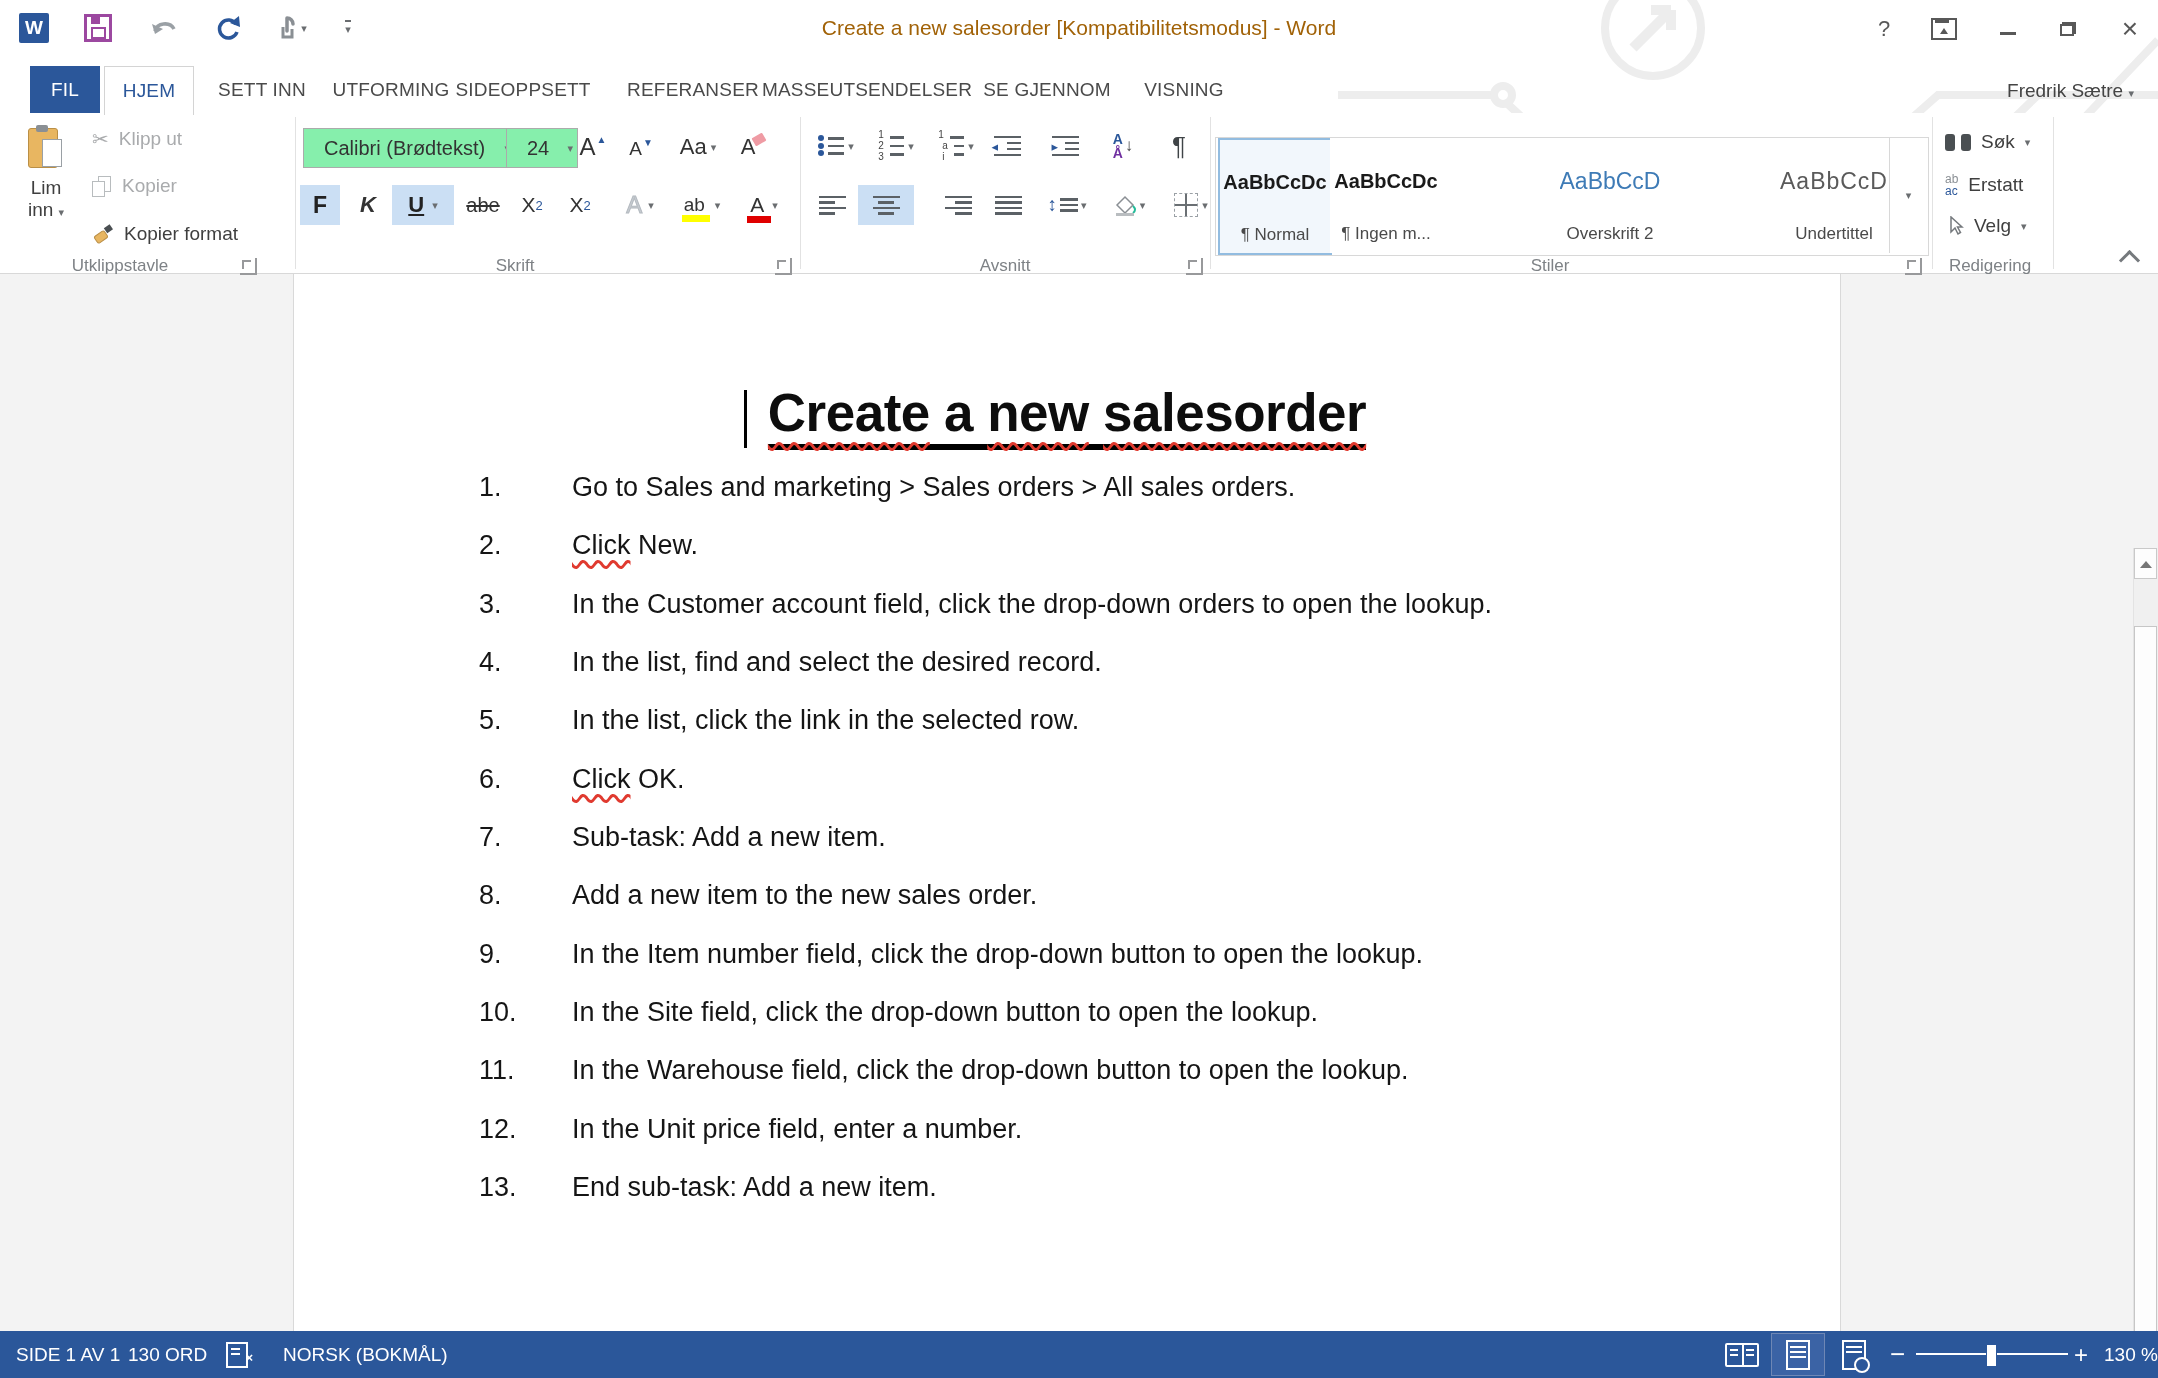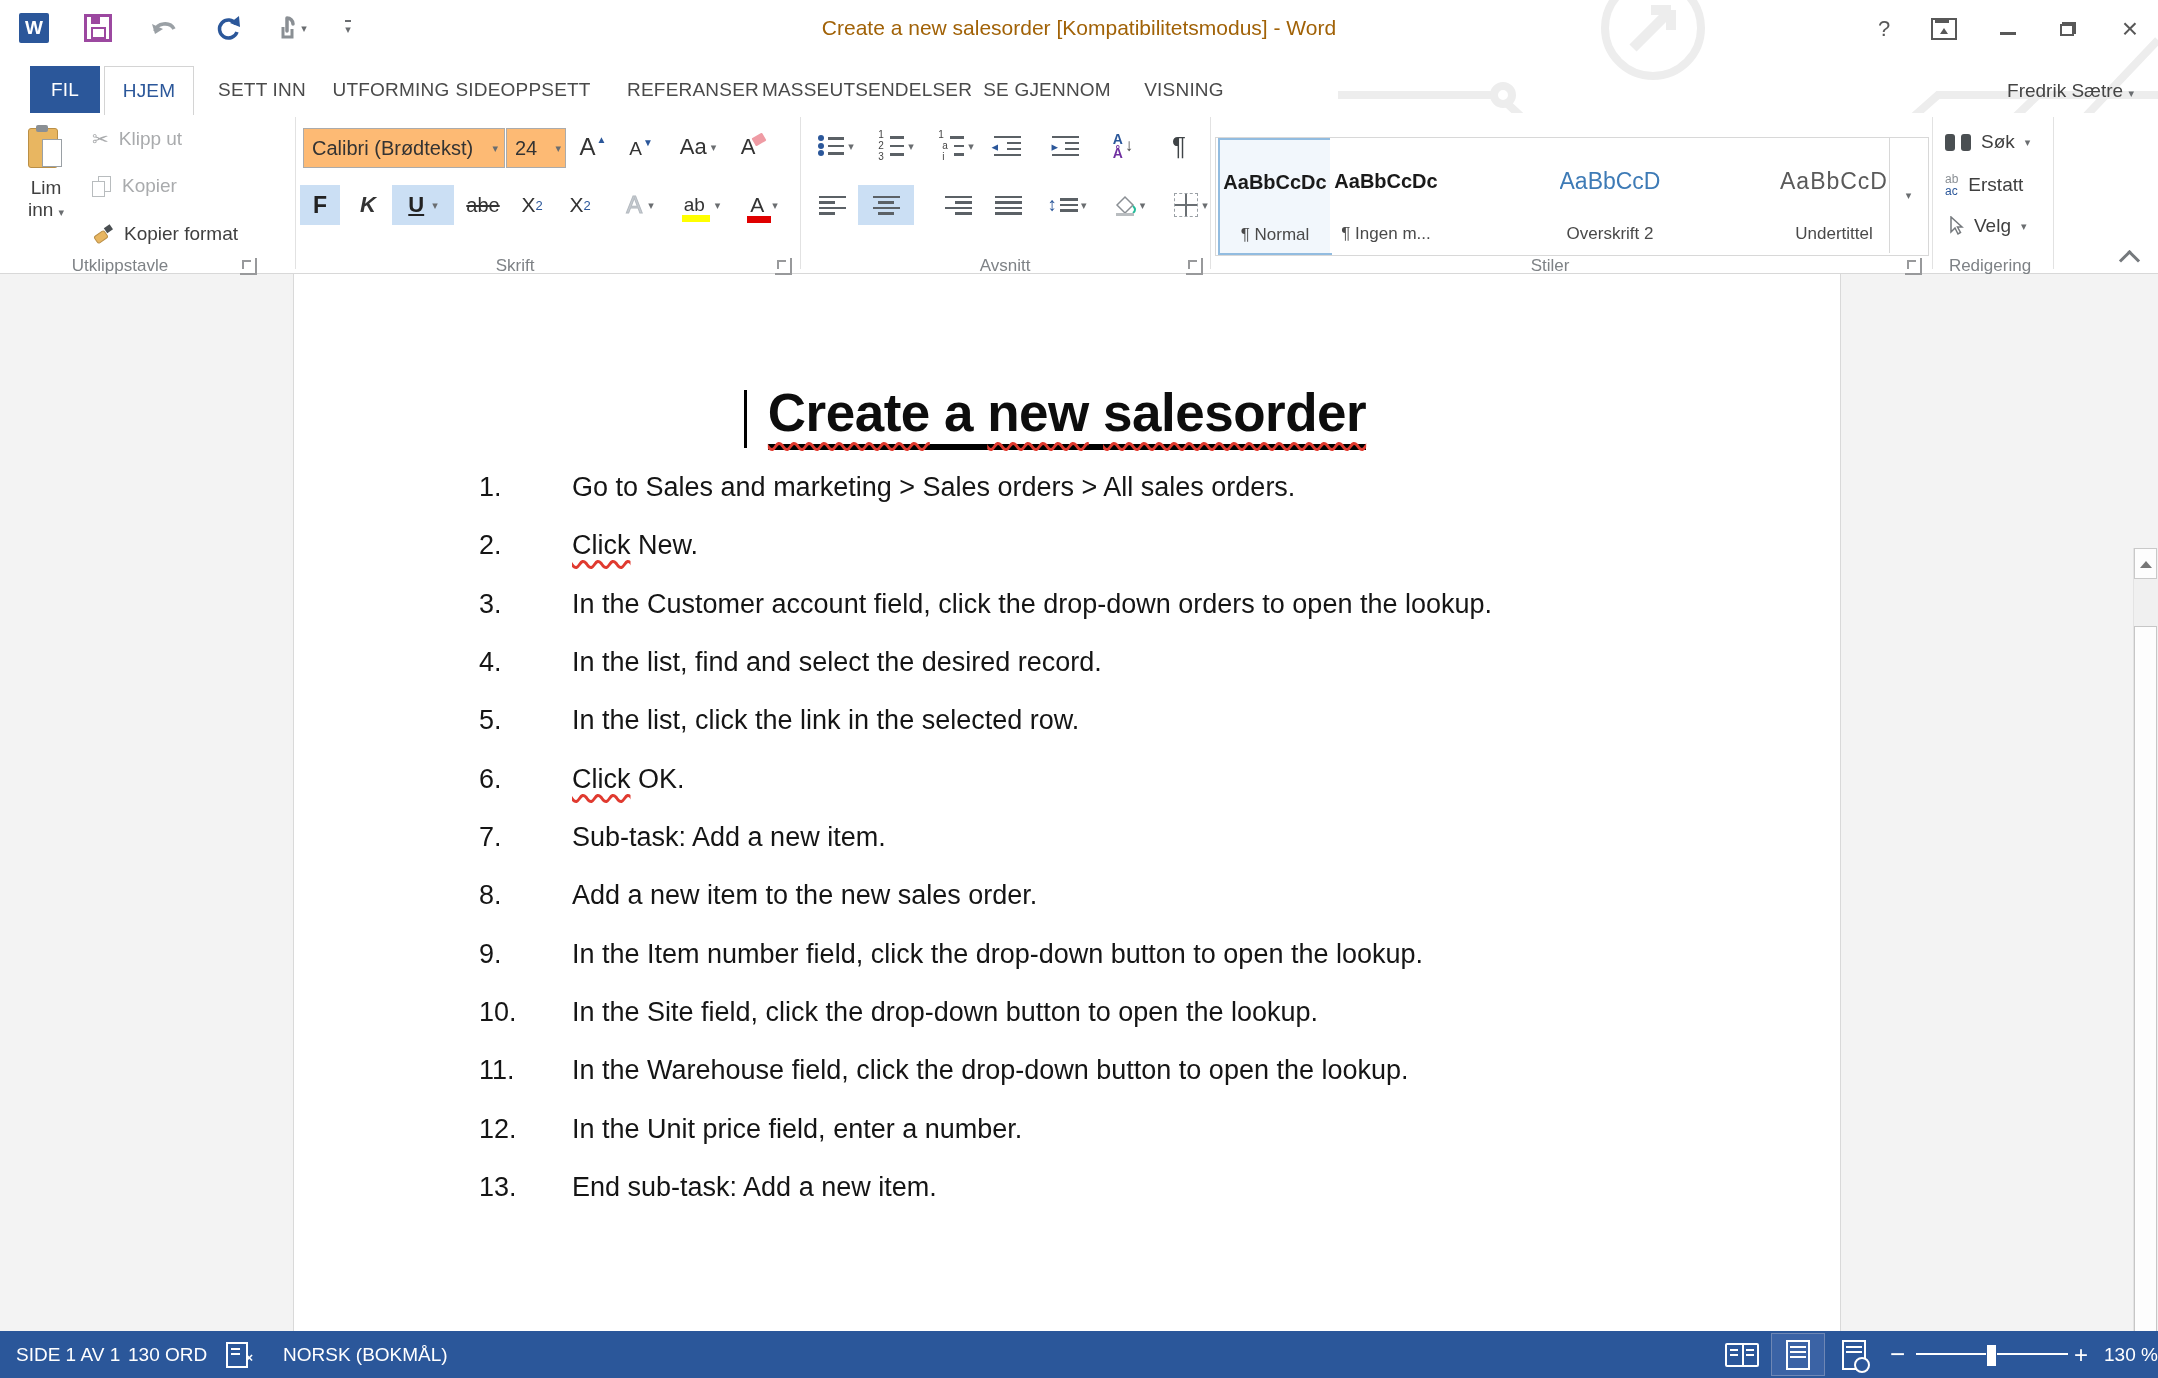--- a/index.html
+++ b/index.html
@@ -32,21 +32,21 @@
   .account{position:absolute;top:80px;right:24px;font-size:19px;color:#444;}
   
   .ribbon{position:absolute;left:0;top:113px;width:2158px;height:160px;background:#fff;z-index:2;}
   .rsep{position:absolute;top:4px;height:152px;width:1px;background:#e2e2e2;}
   .glabel{position:absolute;top:143px;font-size:17px;color:#7e8286;text-align:center;}
   .launch{position:absolute;width:15px;height:15px;border-left:2px solid #98999b;border-top:2px solid #98999b;transform:rotate(180deg);}
   .launch:after{content:"";position:absolute;right:2px;bottom:2px;width:7px;height:7px;border-right:2px solid #98999b;border-bottom:2px solid #98999b;}
   .rtext{font-size:19px;color:#3f3f3f;}
   .gray{color:#a9abad;}
   .darr{font-size:11px;color:#6a6d70;}
-  .combo{position:absolute;border:1px solid #ababab;background:#fdba74;display:flex;align-items:center;font-size:20px;color:#333;}
+  .combo{position:absolute;border:1px solid #ababab;background:#86efac;display:flex;align-items:center;font-size:20px;color:#333;padding-left:12px;}
   .togglebox{position:absolute;display:flex;align-items:center;justify-content:center;}
   .activebg{background:#cbdff4;}
   .al{width:27px;display:block;}
   .al i{display:block;height:2.5px;background:#5b6166;margin:3px 0;}
   .al.l i:nth-child(even){width:62%;}
   .al.c i:nth-child(even){width:56%;margin-left:auto;margin-right:auto;}
   .al.r i:nth-child(even){width:62%;margin-left:auto;}
   .bul{width:26px;}
   .bul i{display:block;height:2.5px;background:#5b6166;margin:5px 0 5px 10px;position:relative;}
   .bul i:before{content:"";position:absolute;left:-10px;top:-2px;width:6px;height:6px;background:#2b579a;border-radius:50%;}

